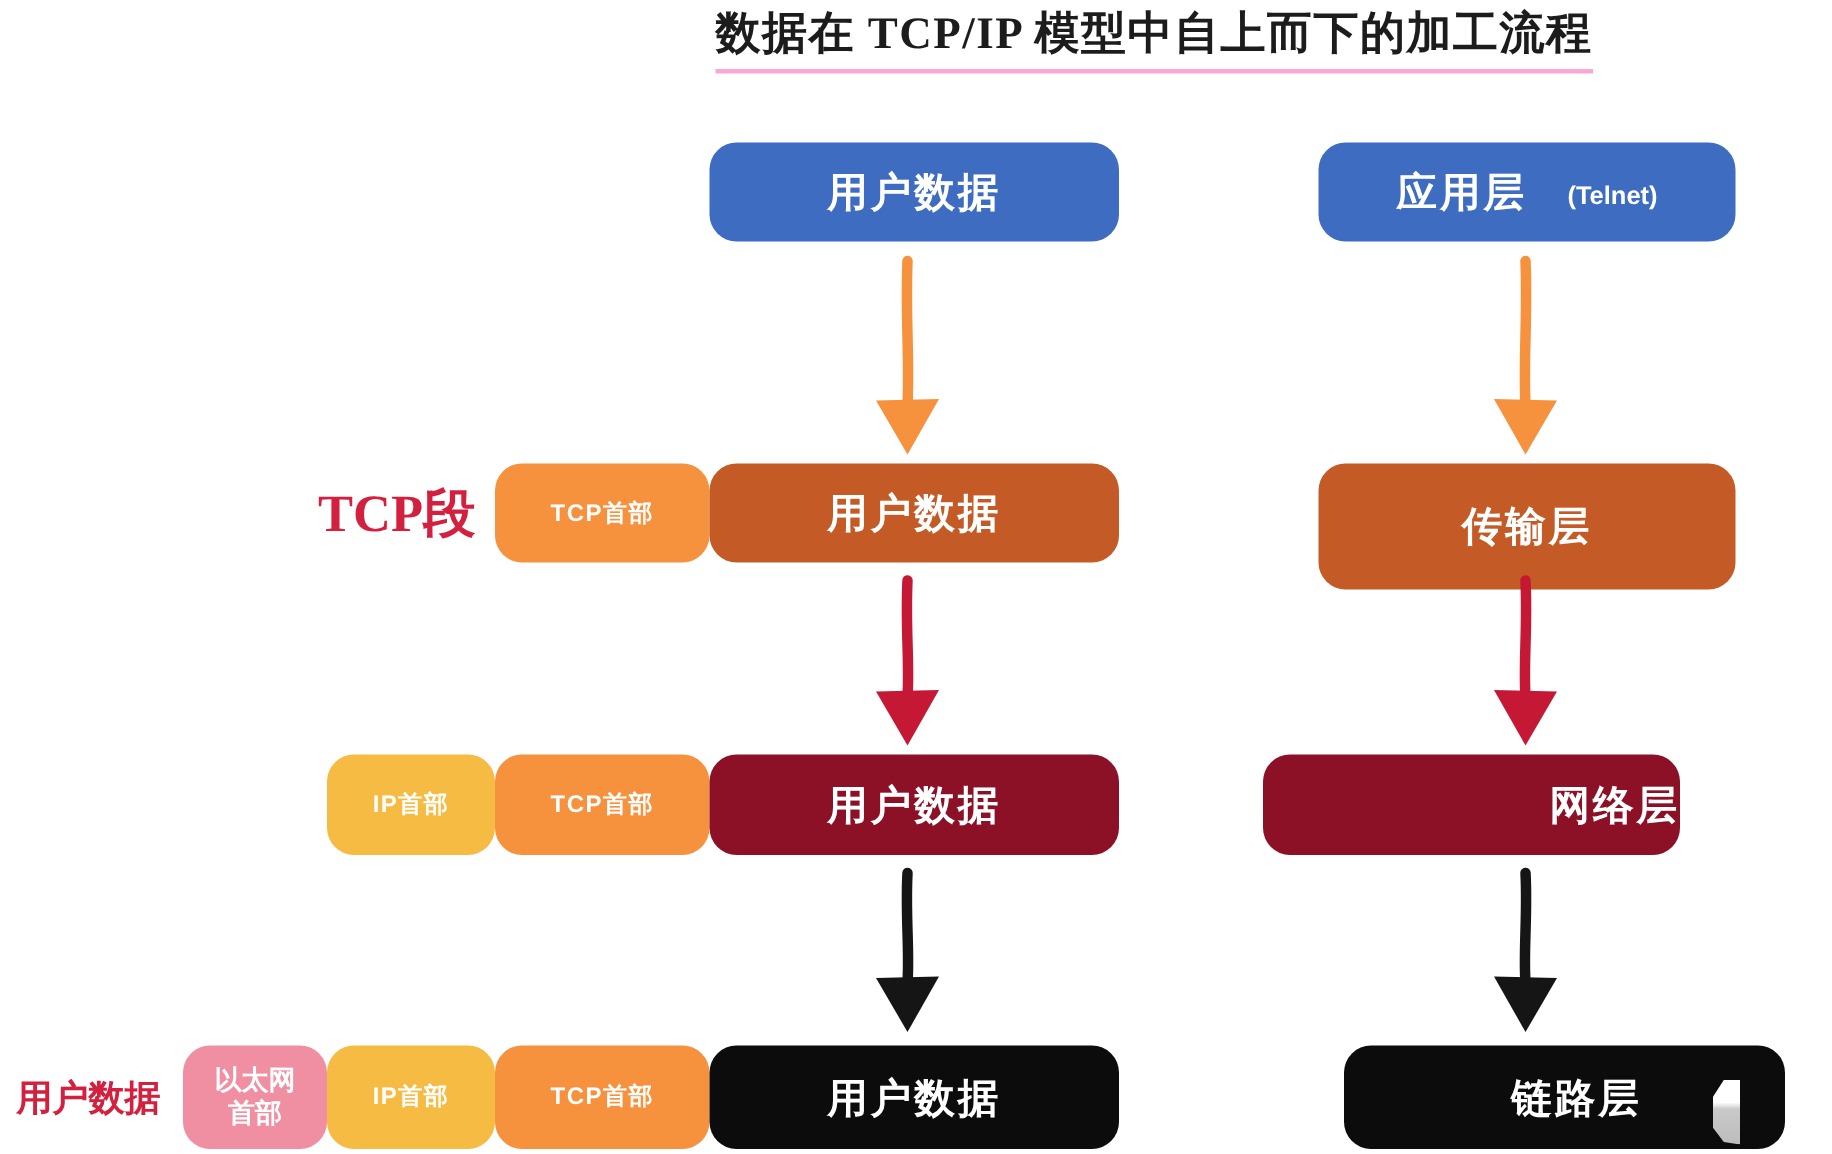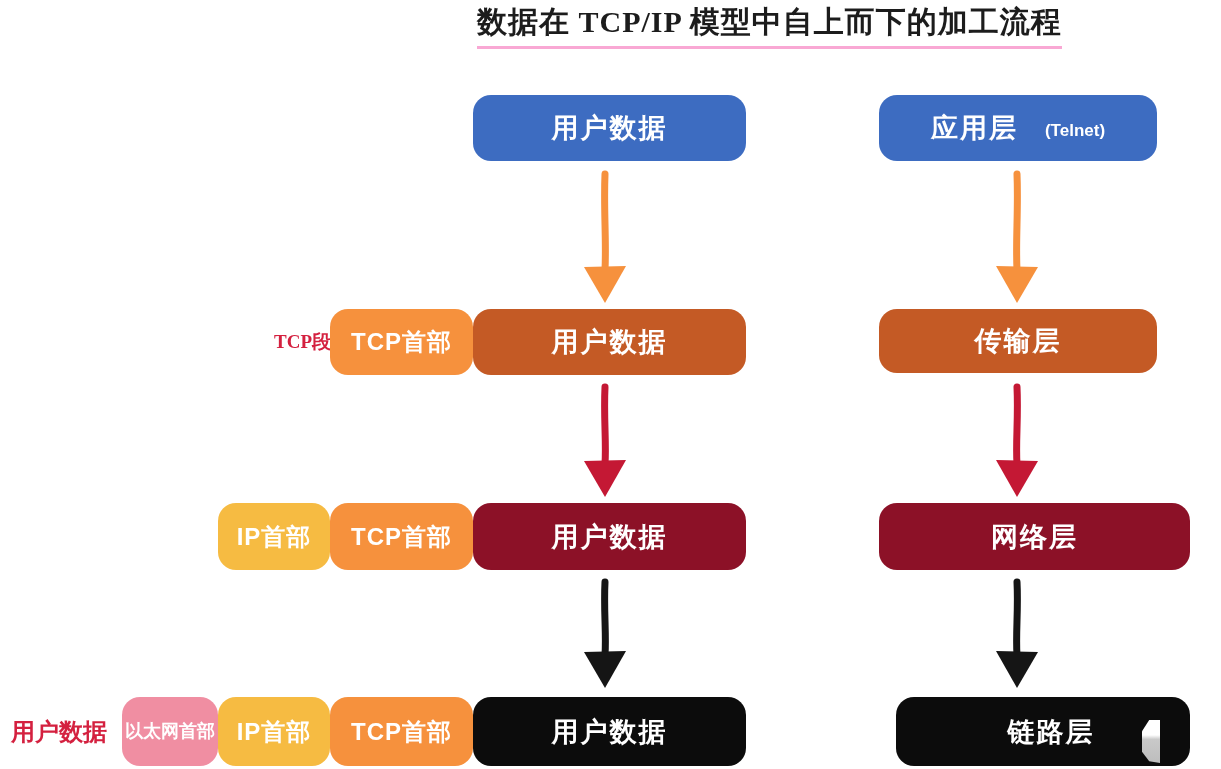--- a/index.html
+++ b/index.html
@@ -13,22 +13,22 @@
     font-family:"Liberation Serif", serif;
     font-weight:bold; font-size:30px; color:#1c1c1c;
     letter-spacing:1px; white-space:nowrap;
     border-bottom:3px solid #f9a8d4; padding-bottom:3px;
   }
   .box {
     position:absolute; display:flex; align-items:center; justify-content:center;
     color:#ffffff; text-align:center;border-radius:18px;
   }
   .big   { font-size:27px; font-weight:600; letter-spacing:2px; }
-  .seg   { font-size:24px; font-weight:600; letter-spacing:1px; }
-  .small { font-size:18px; font-weight:600; line-height:1.2; flex-direction:row; }
+  .seg   { font-size:16px; font-weight:600; letter-spacing:1px; }
+  .small { font-size:18px; font-weight:600; line-height:1.2; flex-direction:column; }
   .layer { font-size:27px; font-weight:600; letter-spacing:2px;gap:21px; }
   .suffix { font-size:17px; font-weight:600; letter-spacing:0; margin-left:6px; margin-top:5px;text-align:center; }
 
   .bg-blue    { background:var(--blue); }
   .bg-orange  { background:var(--orange_light); }
   .bg-dorange { background:var(--orange_dark); }
   .bg-yellow  { background:var(--yellow); }
   .bg-maroon  { background:var(--maroon); }
   .bg-pink    { background:var(--pink); }
   .bg-black   { background:var(--black); }
@@ -70,28 +70,28 @@
 
   <svg class="arrow arrow-orange" style="left:577px; top:170px;" width="56" height="136" viewBox="0 0 56 136">
     <path d="M28 4 C 26.5 40 29.5 70 28 100"></path>
     <polygon points="7,97 49,96 28,133"></polygon>
   </svg>
   <svg class="arrow arrow-orange" style="left:989px; top:170px;" width="56" height="136" viewBox="0 0 56 136">
     <path d="M28 4 C 29.5 40 26.5 70 28 100"></path>
     <polygon points="7,96 49,97 28,133"></polygon>
   </svg>
 
-  <div class="row-label" style="left:181px; top:309px; width:150px; height:66px; font-size:19px;">TCP段</div>
+  <div class="row-label" style="left:167px; top:309px; width:150px; height:66px; font-size:35px;">TCP段</div>
   <div class="box bg-orange seg" style="left:330px; top:309px; width:143px; height:66px;">
     <span>TCP首部</span>
   </div>
   <div class="box bg-dorange big" style="left:473px; top:309px; width:273px; height:66px;">
     <span>用户数据</span>
   </div>
-  <div class="box bg-dorange layer" style="left:879px; top:309px; width:278px; height:64px;text-align:center;">
+  <div class="box bg-dorange layer" style="left:879px; top:309px; width:278px; height:84px;text-align:center;">
     <span>传输层</span>
   </div>
 
   <svg class="arrow arrow-red" style="left:577px; top:383px;" width="56" height="117" viewBox="0 0 56 117">
     <path d="M28 4 C 26.5 35 29.5 60 28 81"></path>
     <polygon points="7,78 49,77 28,114"></polygon>
   </svg>
   <svg class="arrow arrow-red" style="left:989px; top:383px;" width="56" height="117" viewBox="0 0 56 117">
     <path d="M28 4 C 29.5 35 26.5 60 28 81"></path>
     <polygon points="7,77 49,78 28,114"></polygon>
@@ -99,21 +99,21 @@
 
   <div class="box bg-yellow seg" style="left:218px; top:503px; width:112px; height:67px;">
     <span>IP首部</span>
   </div>
   <div class="box bg-orange seg" style="left:330px; top:503px; width:143px; height:67px;">
     <span>TCP首部</span>
   </div>
   <div class="box bg-maroon big" style="left:473px; top:503px; width:273px; height:67px;">
     <span>用户数据</span>
   </div>
-  <div class="box bg-maroon layer" style="left:879px; top:503px; width:311px; height:67px;">
+  <div class="box bg-maroon layer" style="left:842px; top:503px; width:278px; height:67px;justify-content:flex-end;">
     <span>网络层</span>
   </div>
 
   <svg class="arrow arrow-black" style="left:577px; top:578px;" width="56" height="113" viewBox="0 0 56 113">
     <path d="M28 4 C 26.5 32 29.5 56 28 77"></path>
     <polygon points="7,74 49,73 28,110"></polygon>
   </svg>
   <svg class="arrow arrow-black" style="left:989px; top:578px;" width="56" height="113" viewBox="0 0 56 113">
     <path d="M28 4 C 29.5 32 26.5 56 28 77"></path>
     <polygon points="7,73 49,74 28,110"></polygon>

